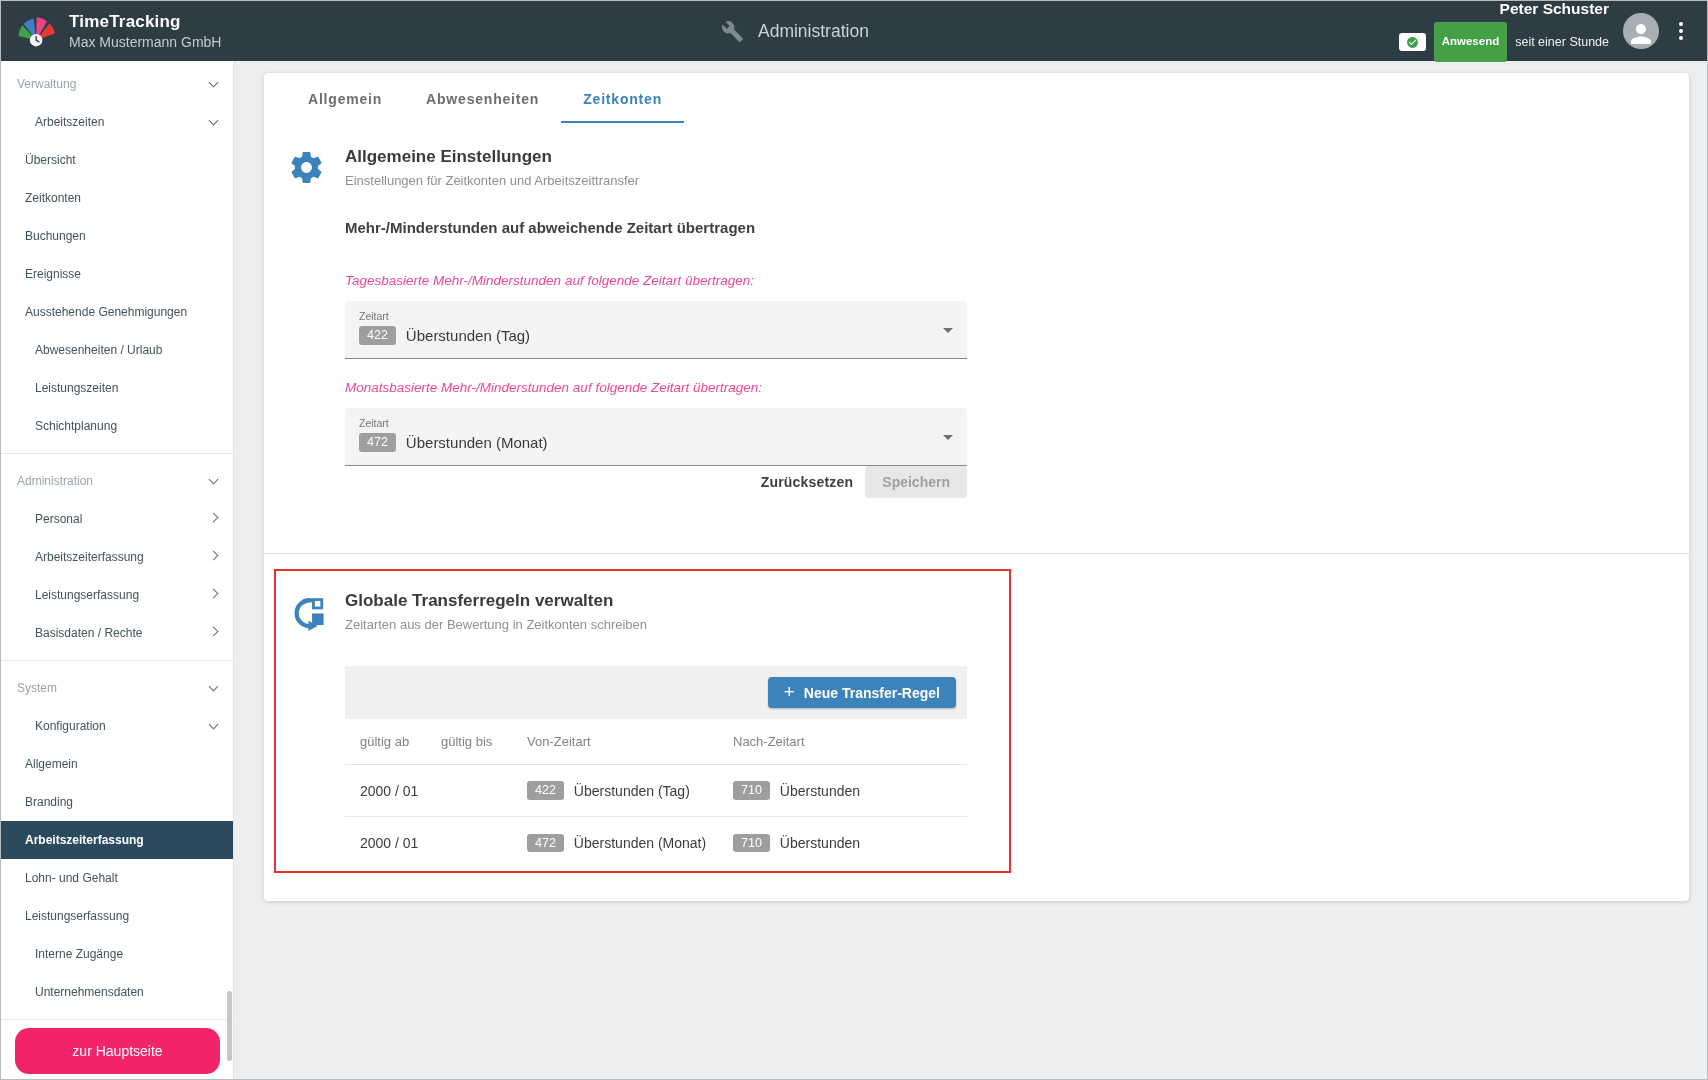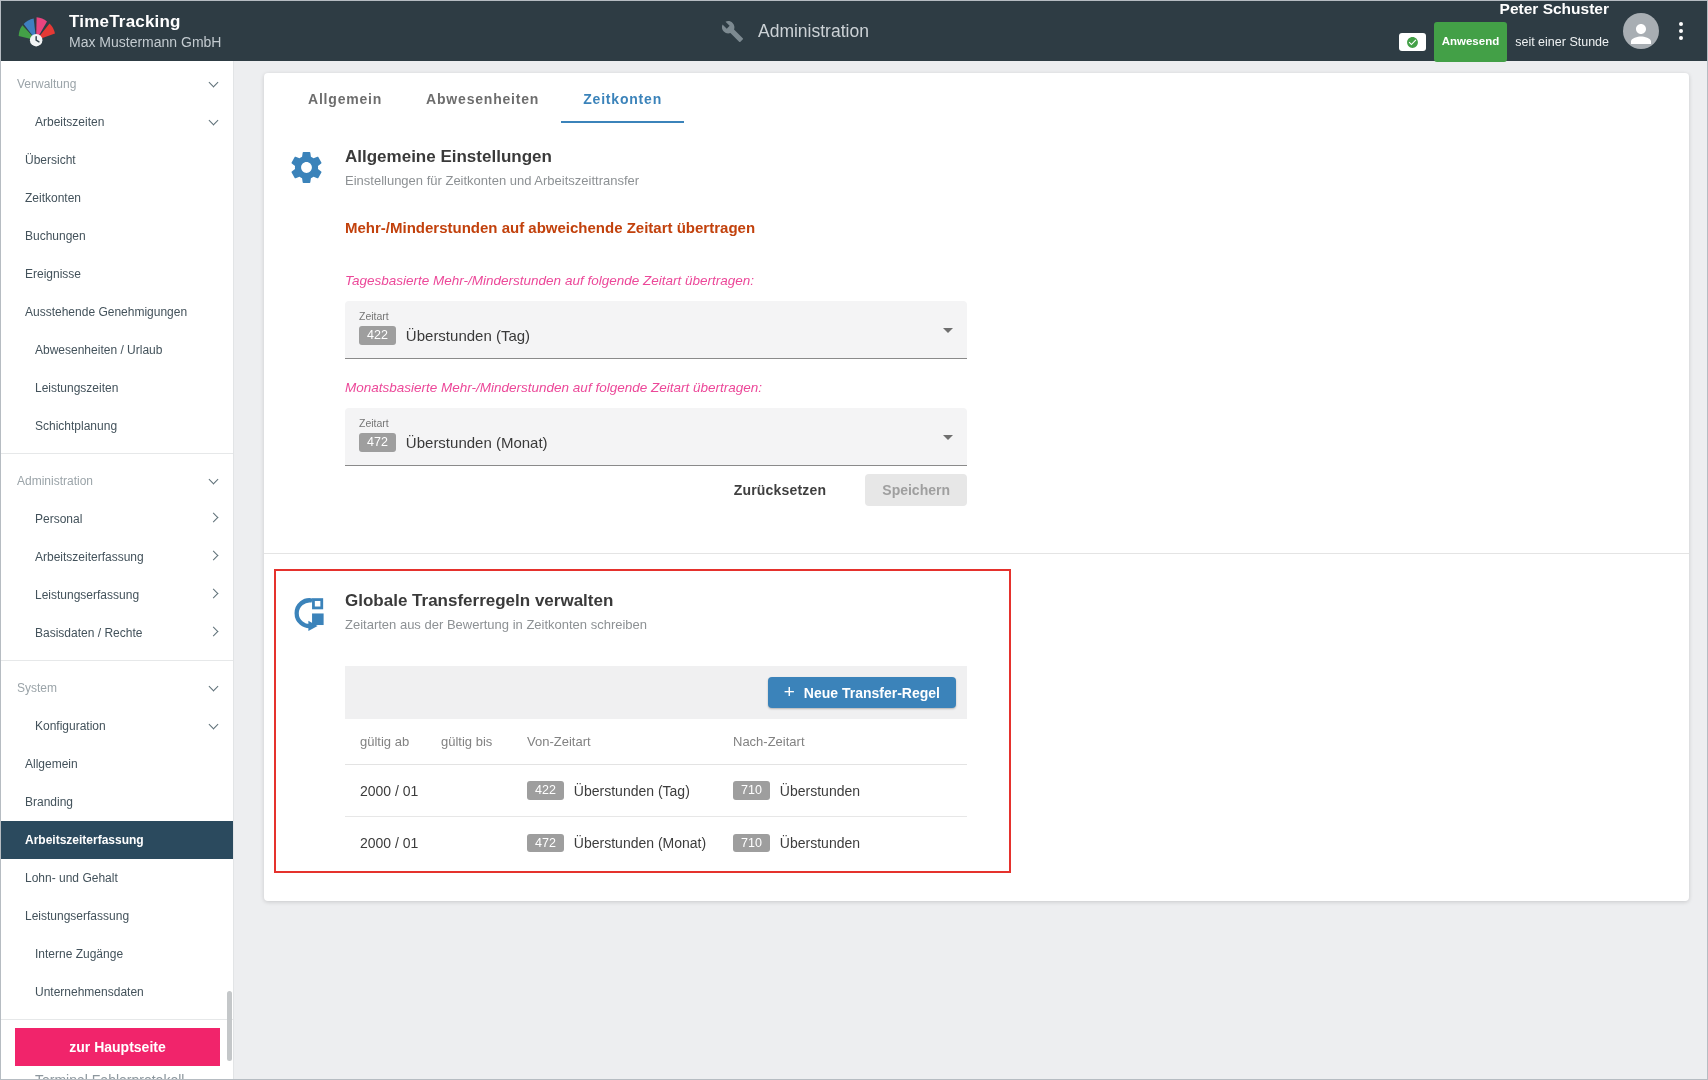--- a/index.html
+++ b/index.html
@@ -38,22 +38,22 @@
   .sb-item { display:flex; align-items:center; height:38px; padding-right:16px;
              font-size:12px; color:#43525b; cursor:pointer; }
   .sb-item.lvl0 { padding-left:16px; color:#9ba4a9; }
   .sb-item.lvl1 { padding-left:34px; }
   .sb-item.lvl2 { padding-left:24px; }
   .sb-item.selected { background:var(--c-sidebar_selected_bg,#2b4a5e); color:#fff; font-weight:bold; }
   .chev { width:7px; height:7px; border-right:1.7px solid #5e7078; border-bottom:1.7px solid #5e7078;
           transform:rotate(45deg); margin-left:auto; margin-top:-3px; }
   .chev.right { transform:rotate(-45deg); }
   .sb-divider { height:1px; background:#e6e8e9; margin:8px 0; }
-  .sb-footer-btn { margin:6px 14px 0 14px; height:38px; background:var(--c-primary_pink,#f1246b);
-                   color:#fff; font-weight:bold; font-size:14px; border:none; border-radius:0;
+  .sb-footer-btn { margin:6px 14px 0 14px; height:46px; background:var(--c-primary_pink,#f1246b);
+                   color:#fff; font-weight:normal; font-size:14px; border:none; border-radius:14px;
                    width:205px; display:flex; align-items:center; justify-content:center; cursor:pointer; }
   .sb-overflow { margin-top:6px; padding-left:34px; font-size:14px; color:#8d979e; }
   .sb-scroll-thumb { position:absolute; right:1px; top:930px; width:5px; height:70px;
                      background:#c4c7c9; border-radius:3px; }
 
   
   .main { position:absolute; left:233px; top:60px; right:0; bottom:0; background:#edeef0; }
   .card { position:absolute; left:30px; top:12px; width:1425px; height:828px; background:#fff;
           border-radius:4px; box-shadow:0 1px 4px rgba(0,0,0,.16); }
 
@@ -62,36 +62,36 @@
          font-size:14px; font-weight:bold; letter-spacing:.8px; color:#6d6d6d; cursor:pointer; }
   .tab.active { color:var(--c-accent,#3b83ba); }
   .tab.active::after { content:''; position:absolute; left:0; right:0; bottom:0; height:2px;
                        background:var(--c-accent,#3b83ba); }
 
   .sec-head { position:absolute; left:22px; display:flex; gap:18px; }
   .sec-icon { width:41px; display:flex; justify-content:center; padding-top:2px; }
   .sec-title { font-size:17px; font-weight:bold; color:#3a3a3a; }
   .sec-sub { font-size:13px; color:#8d9194; margin-top:6px; }
 
-  .group-heading { position:absolute; left:81px; top:146px; font-size:15px; font-weight:bold; color:#c2410c;text-align:center; }
+  .group-heading { position:absolute; left:81px; top:146px; font-size:15px; font-weight:bold; color:#404040;text-align:center; }
 
   .form { position:absolute; left:81px; top:194px; width:622px; }
   .hint { font-style:italic; font-size:13.5px; color:#ec4899; margin-top:6px; }
   .select { height:58px; background:#f4f4f5; border-bottom:1px solid #8a8a8a;
             border-radius:4px 4px 0 0; padding:9px 14px 0 14px; position:relative;
             margin-top:13px; cursor:pointer; }
   .flabel { font-size:10.5px; color:#757575; }
   .fvalue { display:flex; align-items:center; gap:10px; margin-top:4px; font-size:15px; color:#3a3a3a; }
   .caret { position:absolute; right:14px; top:27px; width:0; height:0;
            border-left:5px solid transparent; border-right:5px solid transparent;
            border-top:5.5px solid #6f6f6f; }
   .chip { background:var(--c-code_badge_grey,#9e9e9e); color:#fff; font-size:12.5px;
           line-height:1; padding:3px 8px; border-radius:3px; }
   .hint2 { margin-top:21px; }
-  .actions { display:flex; justify-content:flex-end; align-items:center; gap:39px; margin-top:8px; }
+  .actions { display:flex; justify-content:flex-end; align-items:center; gap:12px; margin-top:0; }
   .btn-text { background:none; border:none; font-family:inherit; font-weight:bold; font-size:14px;
               color:#3f3f3f; letter-spacing:.2px; cursor:pointer; }
   .btn-disabled { background:#e7e7e7; color:#9f9f9f; border:none; font-family:inherit;
                   font-weight:bold; font-size:14px; padding:8px 17px; border-radius:4px; }
 
   .divider1 { position:absolute; left:0; right:0; top:480px; height:1px; background:#e4e4e4; }
 
   .annotation { position:absolute; left:10px; top:496px; width:737px; height:304px;
                 border:2px solid var(--c-annotation_red,#e5322d); pointer-events:none; z-index:5; }
 

